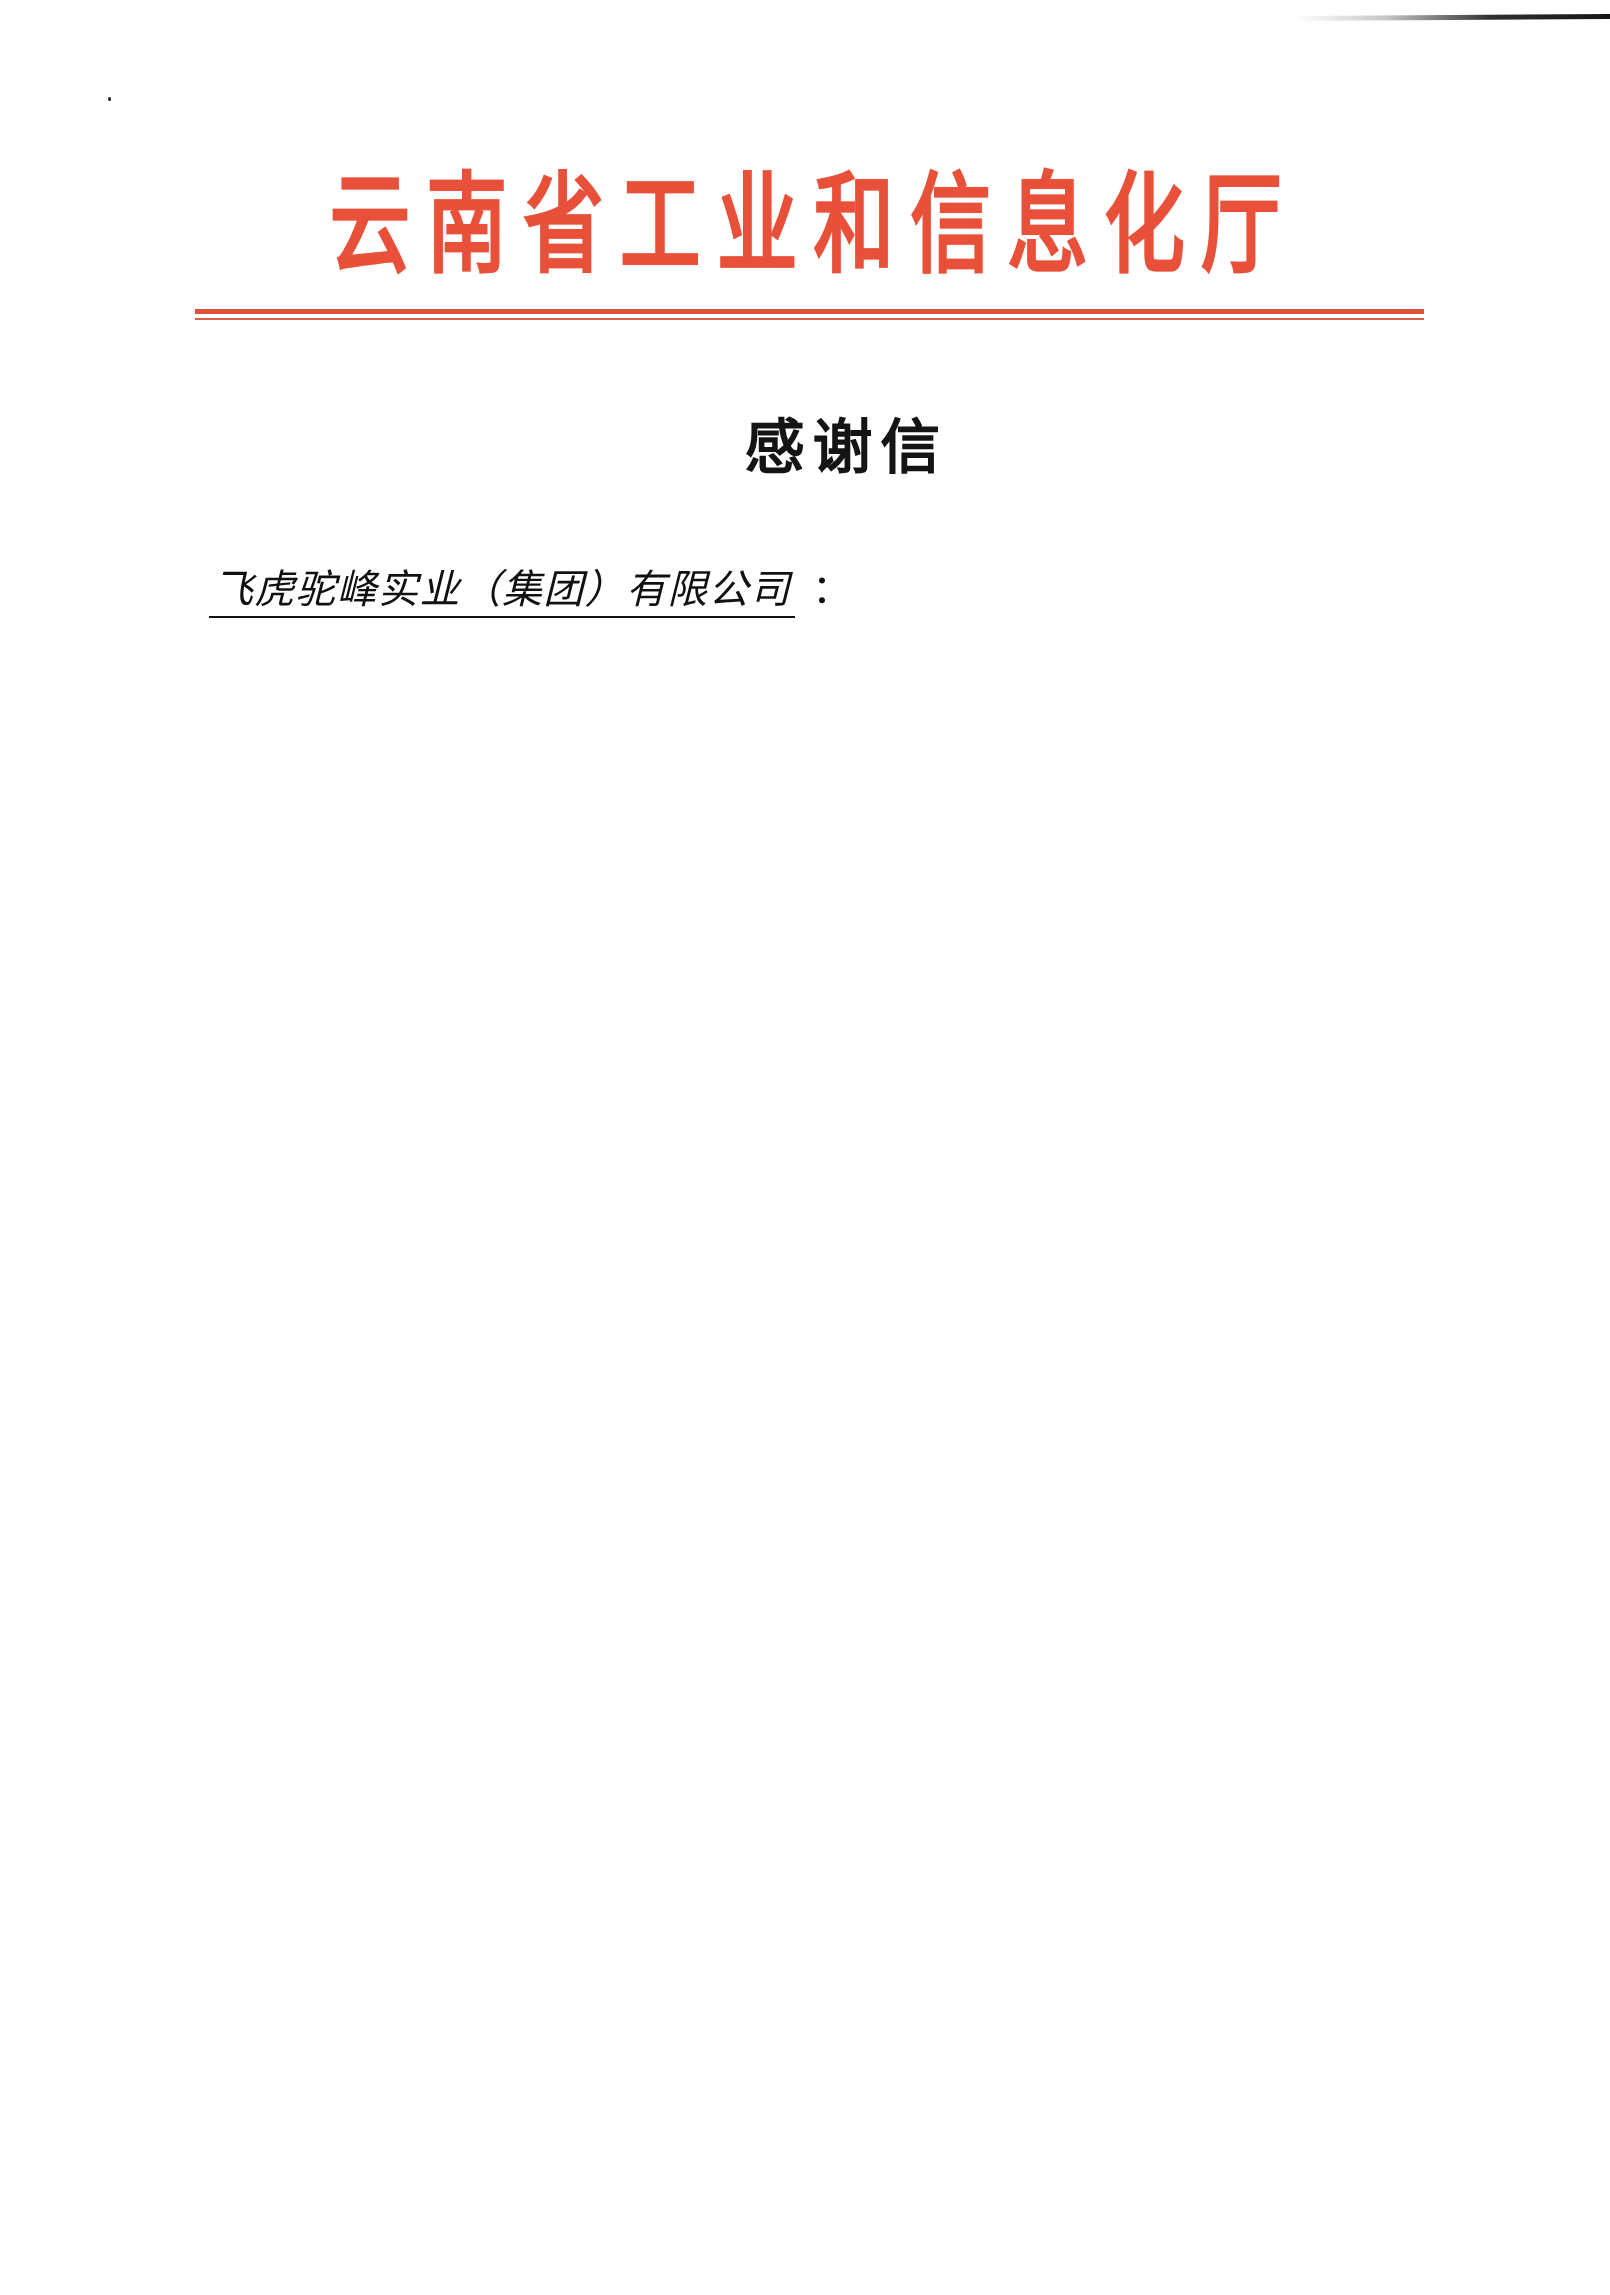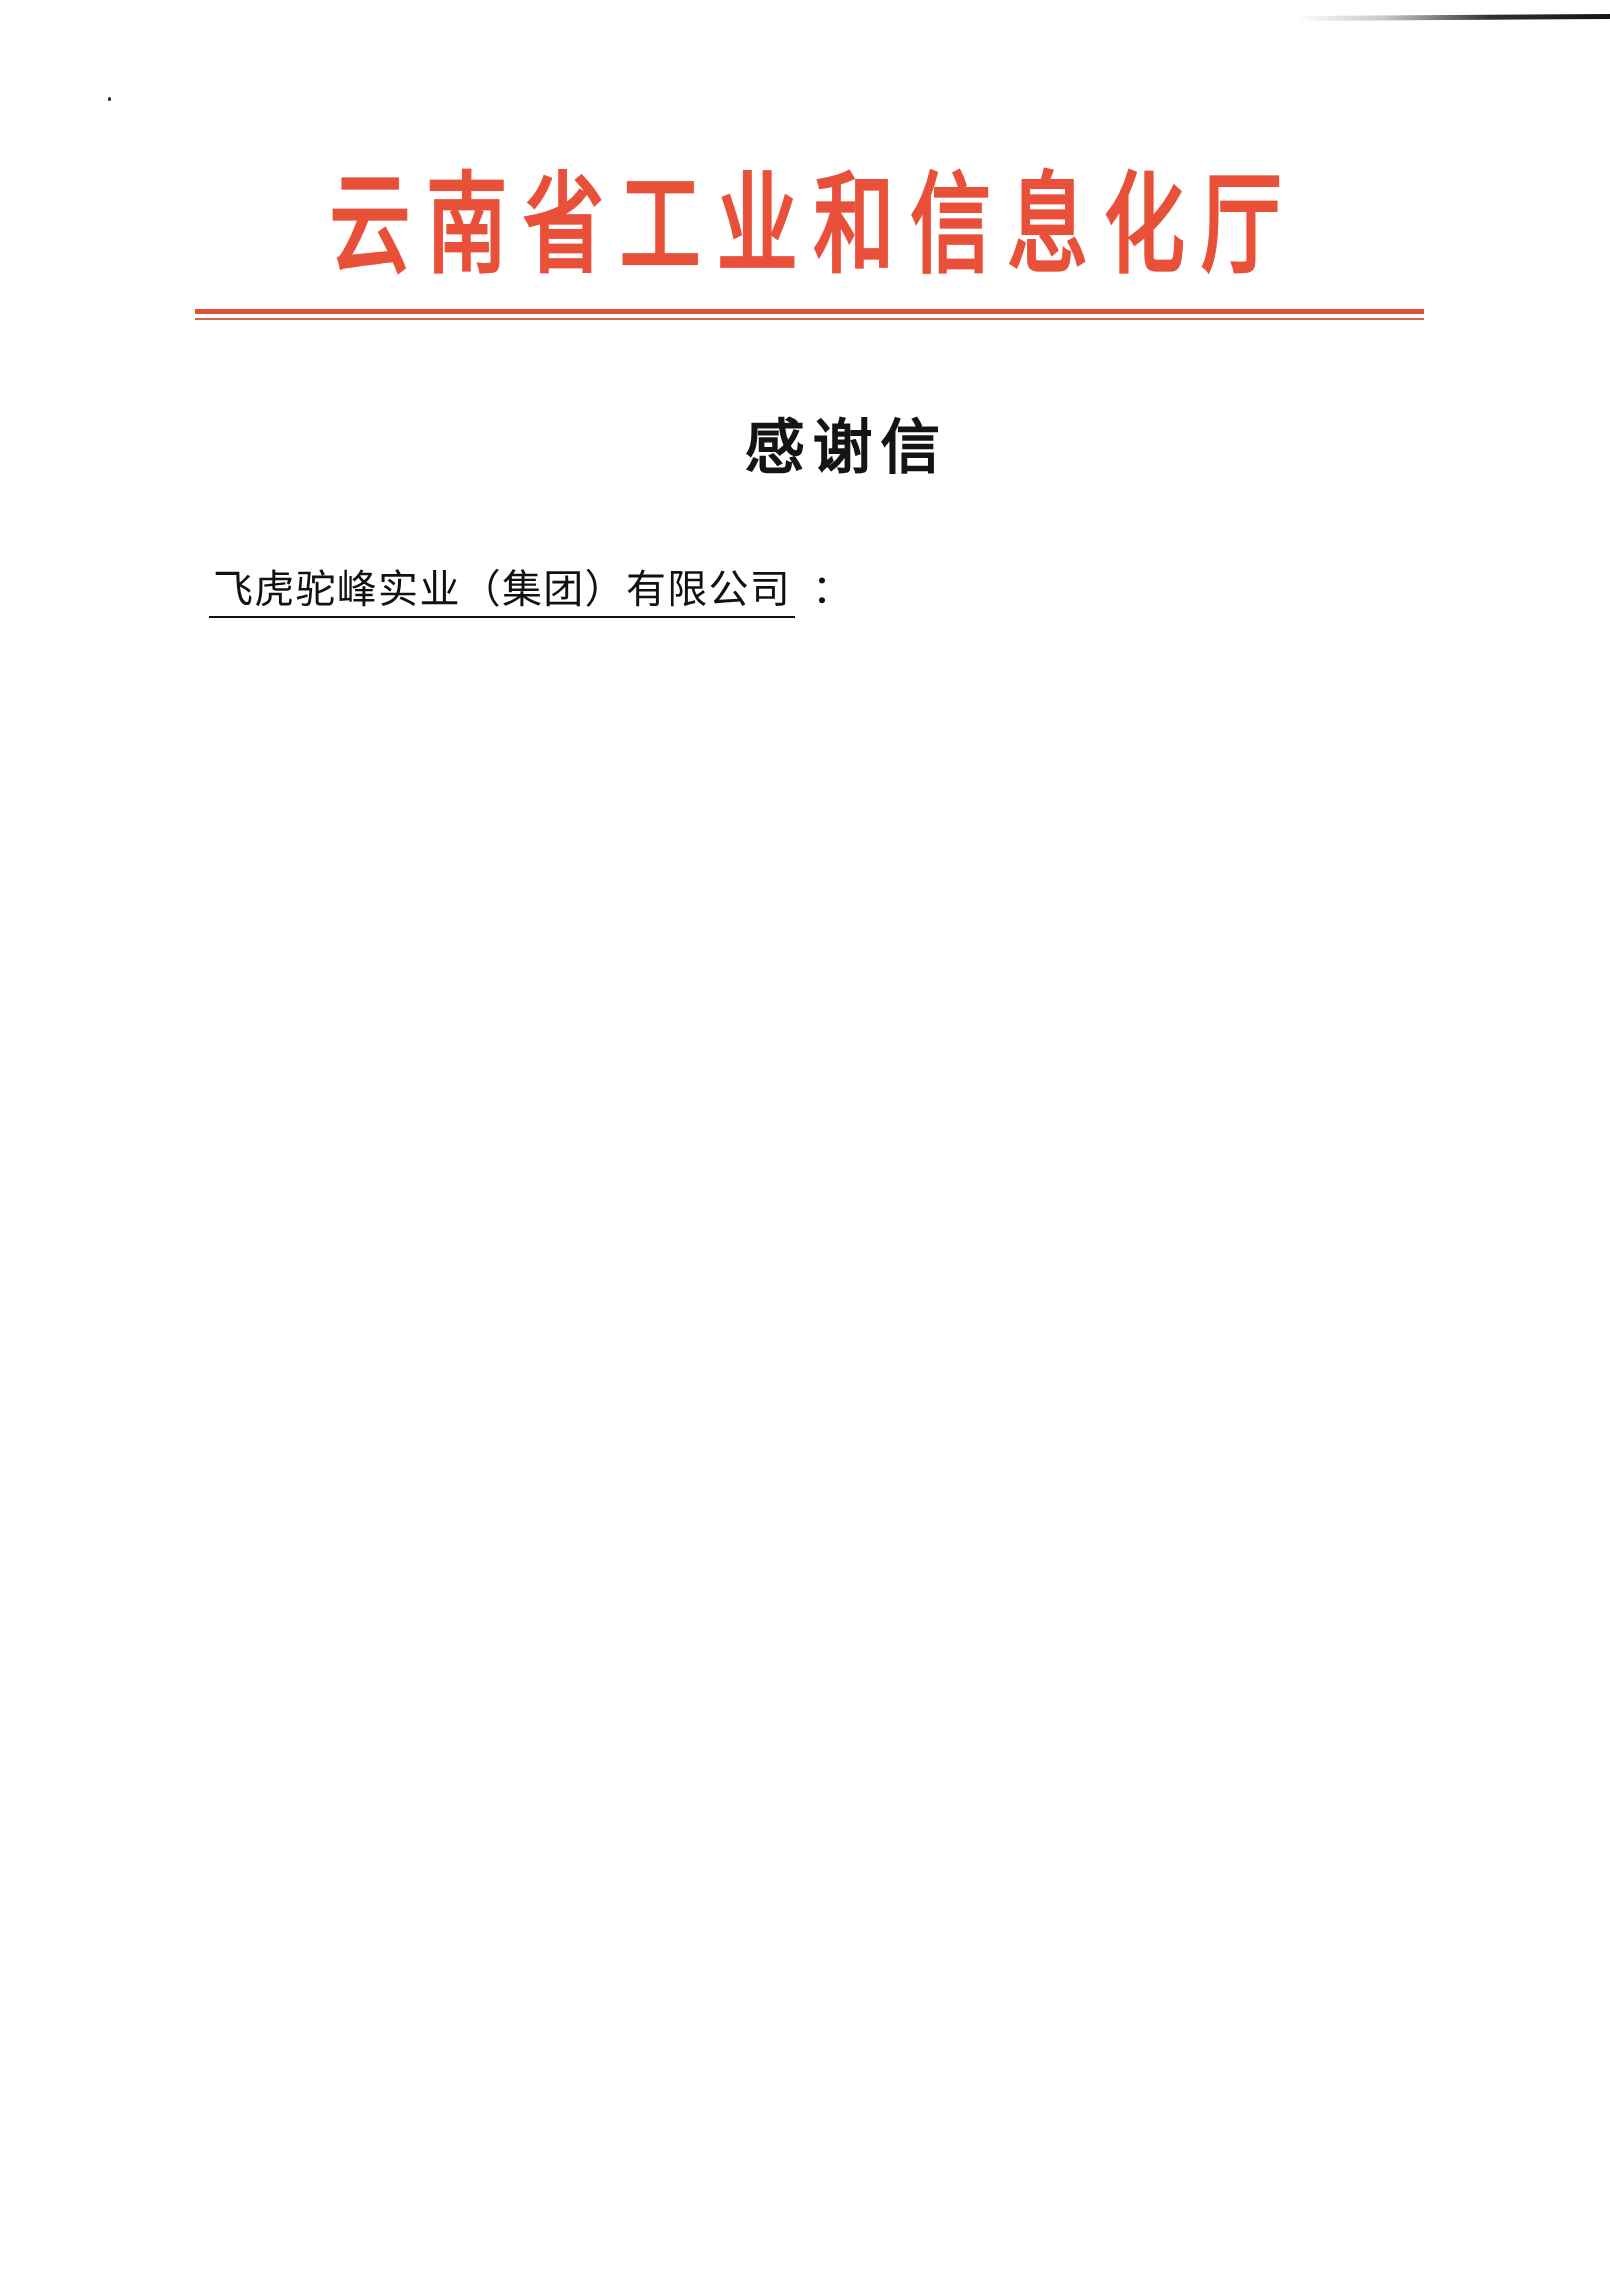--- a/index.html
+++ b/index.html
@@ -121,20 +121,21 @@
     color: #111111;
     line-height: 1.0;
     margin-bottom: 33px;
     white-space: nowrap;
   }
   .recipient-name {
     display: inline-block;
     border-bottom: 2.6px solid #111111;
     padding: 0 3.9px 6.5px 3.9px;
     letter-spacing: 1.3px;
+    font-style: italic;
   }
   .recipient-colon {
     display: inline-block;
     padding-left: 17px;
     letter-spacing: 0;
   }
 
   .para {
     font-family: "DejaVu Serif", serif;
     font-size: 40px;

